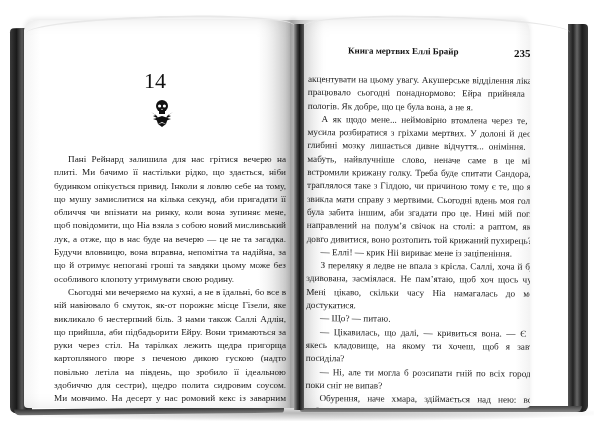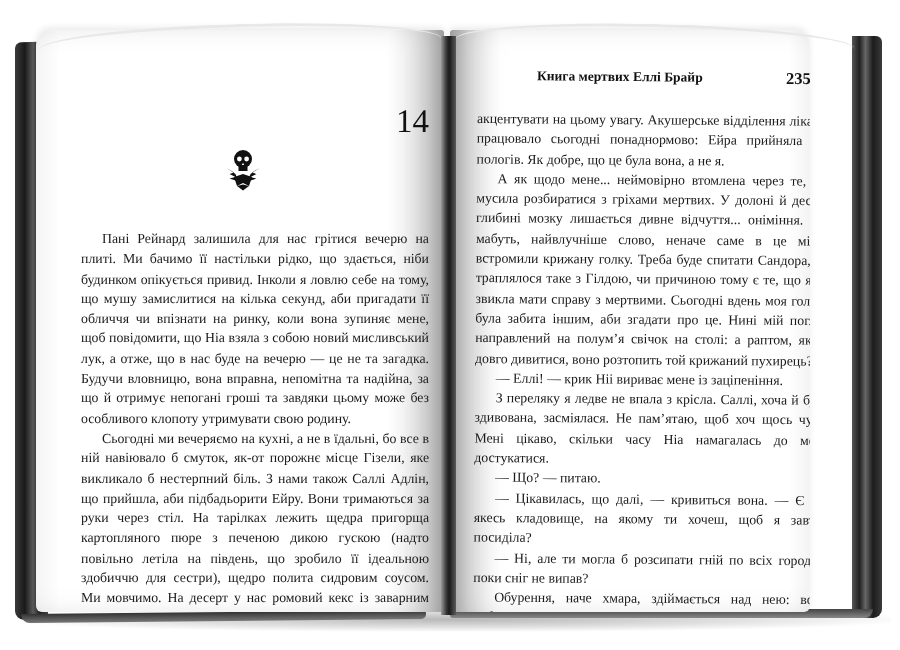--- a/index.html
+++ b/index.html
@@ -44,21 +44,21 @@
   .page {
     position: absolute; background: #ffffff; overflow: hidden;
   }
   .page-left {
     left: 24px; top: 20px; width: 272px; height: 388px;
     border-radius: 10px 2px 0 4px;
     box-shadow: inset -22px 0 26px -14px rgba(0,0,0,0.35), 0 -2px 4px rgba(0,0,0,0.08);
     background: linear-gradient(90deg, #f4f4f4 0%, #ffffff 6%, #ffffff 86%, #ececec 96%, #d6d6d6 100%);
   }
   .page-right {
-    left: 300px; top: 20px; width: 240px; height: 388px;
+    left: 290px; top: 20px; width: 240px; height: 388px;
     border-radius: 2px 10px 4px 0;
     box-shadow: inset 22px 0 26px -14px rgba(0,0,0,0.35), 0 -2px 4px rgba(0,0,0,0.08);
     background: linear-gradient(90deg, #d8d8d8 0%, #efefef 5%, #ffffff 14%, #ffffff 94%, #f3f3f3 100%);
   }
   .spine {
     position: absolute; left: 294px; top: 24px; width: 10px; height: 386px;
     background: linear-gradient(90deg, #9a9a9a 0%, #3a3a3a 35%, #1a1a1a 55%, #5a5a5a 100%);
   }
   .top-curve-left {
     position: absolute; left: 26px; top: 16px; width: 268px; height: 14px;
@@ -69,21 +69,21 @@
   .top-curve-right {
     position: absolute; left: 304px; top: 16px; width: 266px; height: 14px;
     border-top: 2px solid #e8e8e8;
     border-radius: 60% 60% 0 0 / 100% 100% 0 0;
     transform: rotate(1.4deg);
   }
 
   
   .chapter-number {
     position: absolute; left: 0; width: 100%; top: 48px;
-    text-align: right; font-size: 22px; color: #111;
+    text-align: center; font-size: 22px; color: #111;
     padding-right: 10px; box-sizing: border-box;
   }
   .chapter-ornament {
     position: absolute; left: 125px; top: 78px; width: 26px; height: 30px;
   }
   .body-left {
     position: absolute; left: 30px; top: 133px; width: 232px;
     font-size: 9.2px; line-height: 13.3px; color: #1a1a1a;
     text-align: justify; hyphens: manual;
   }

